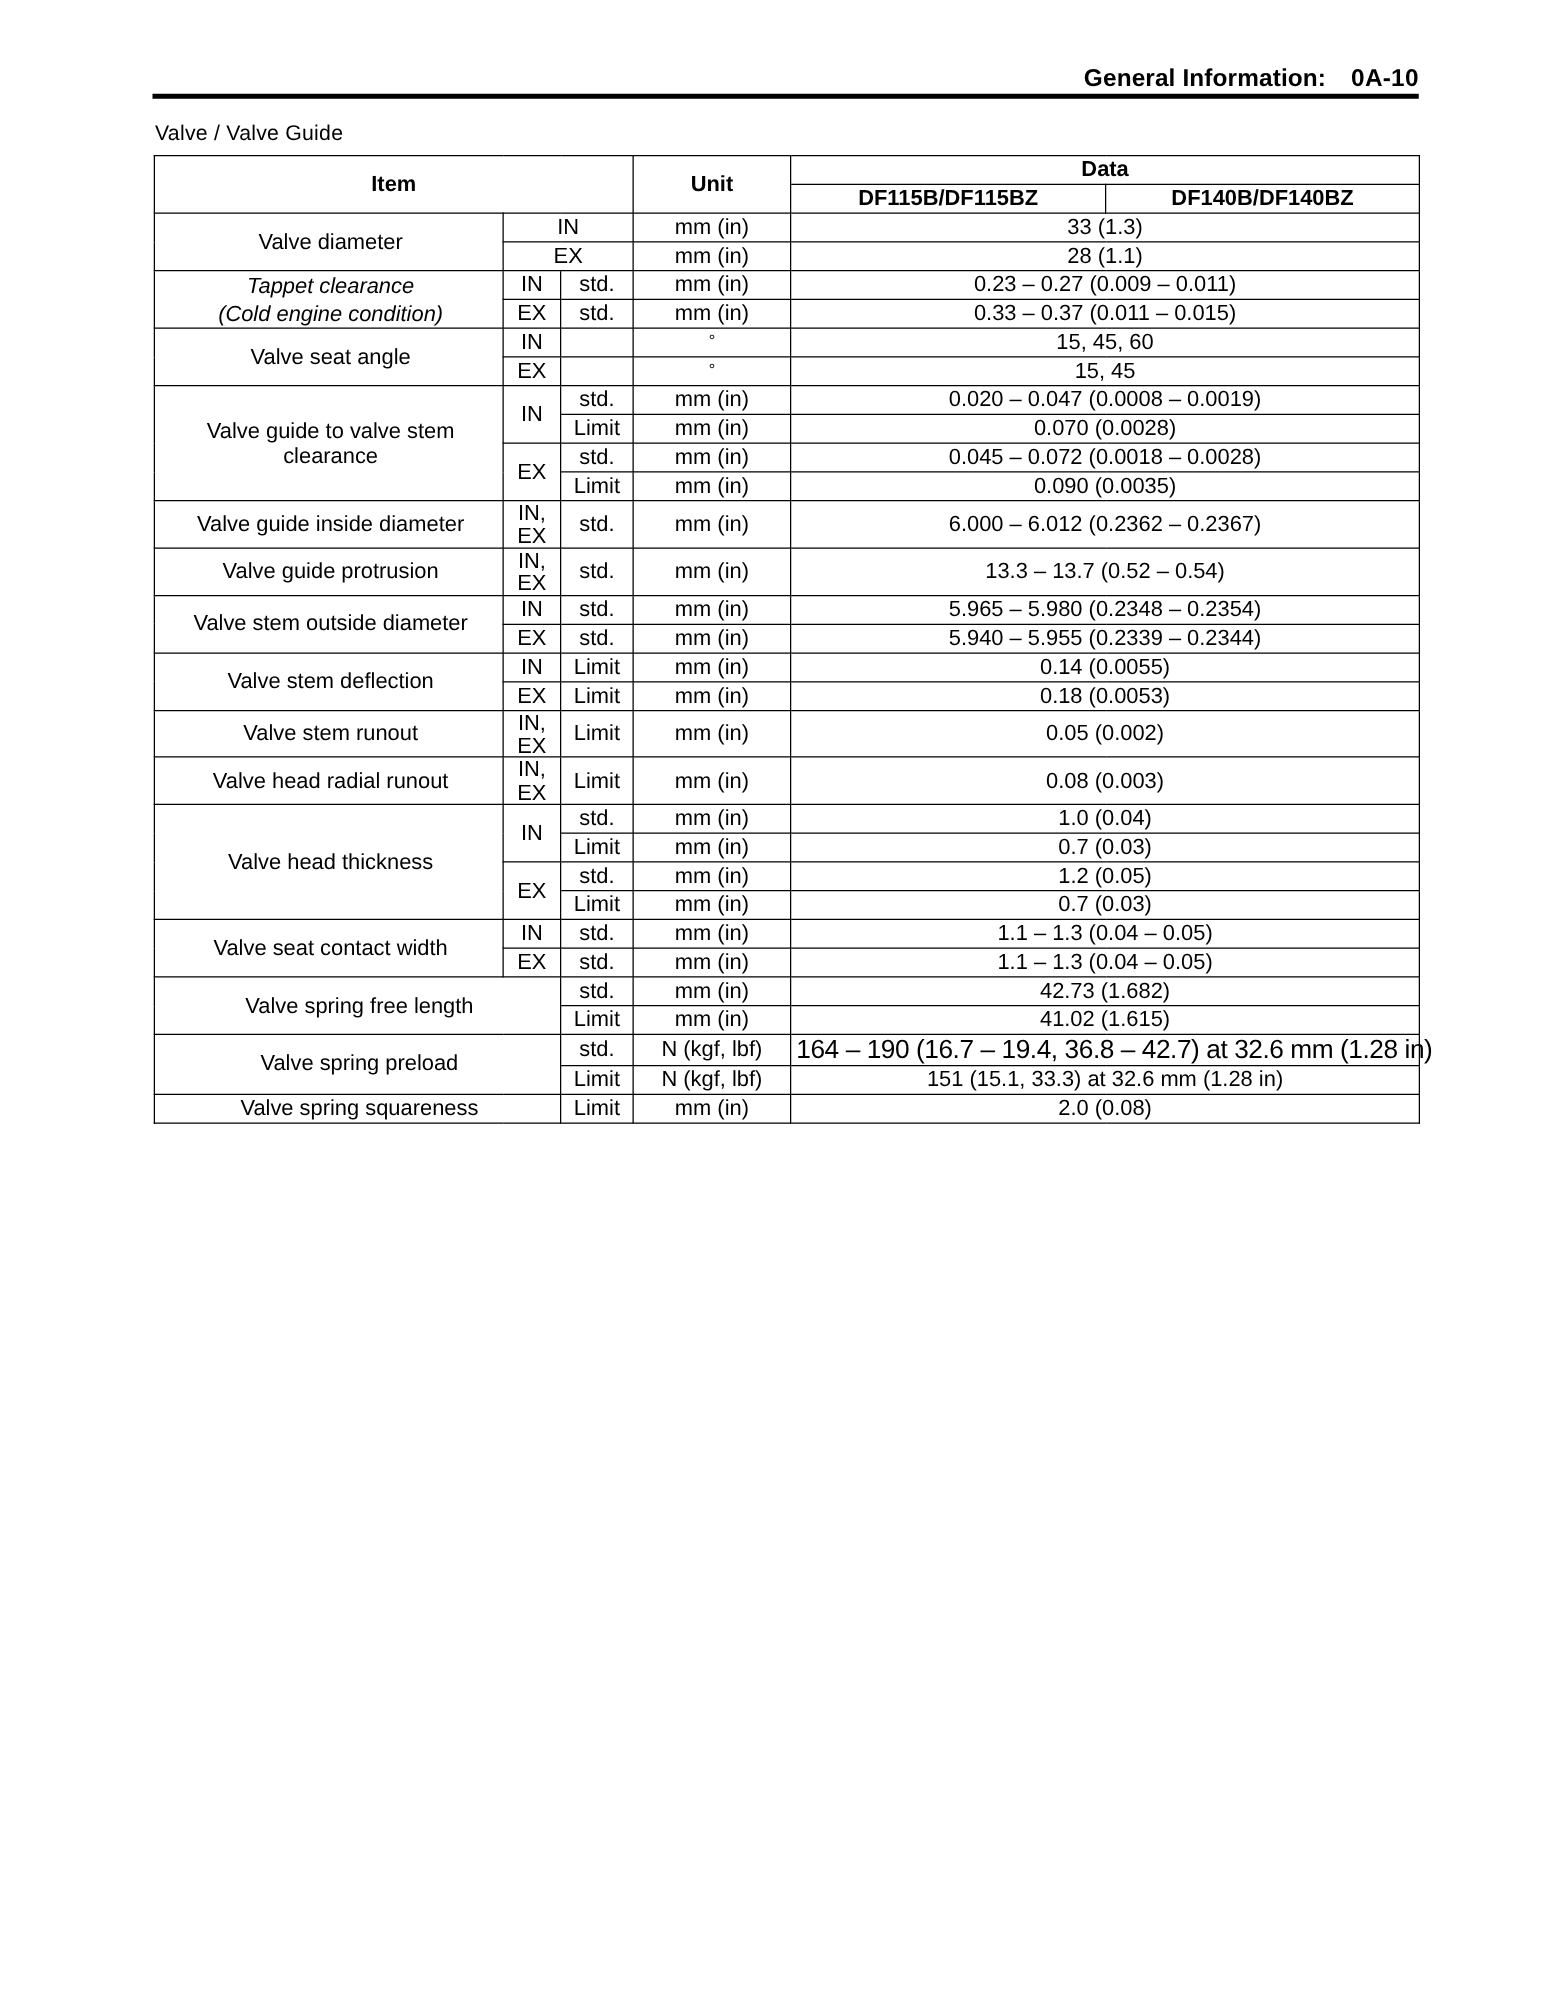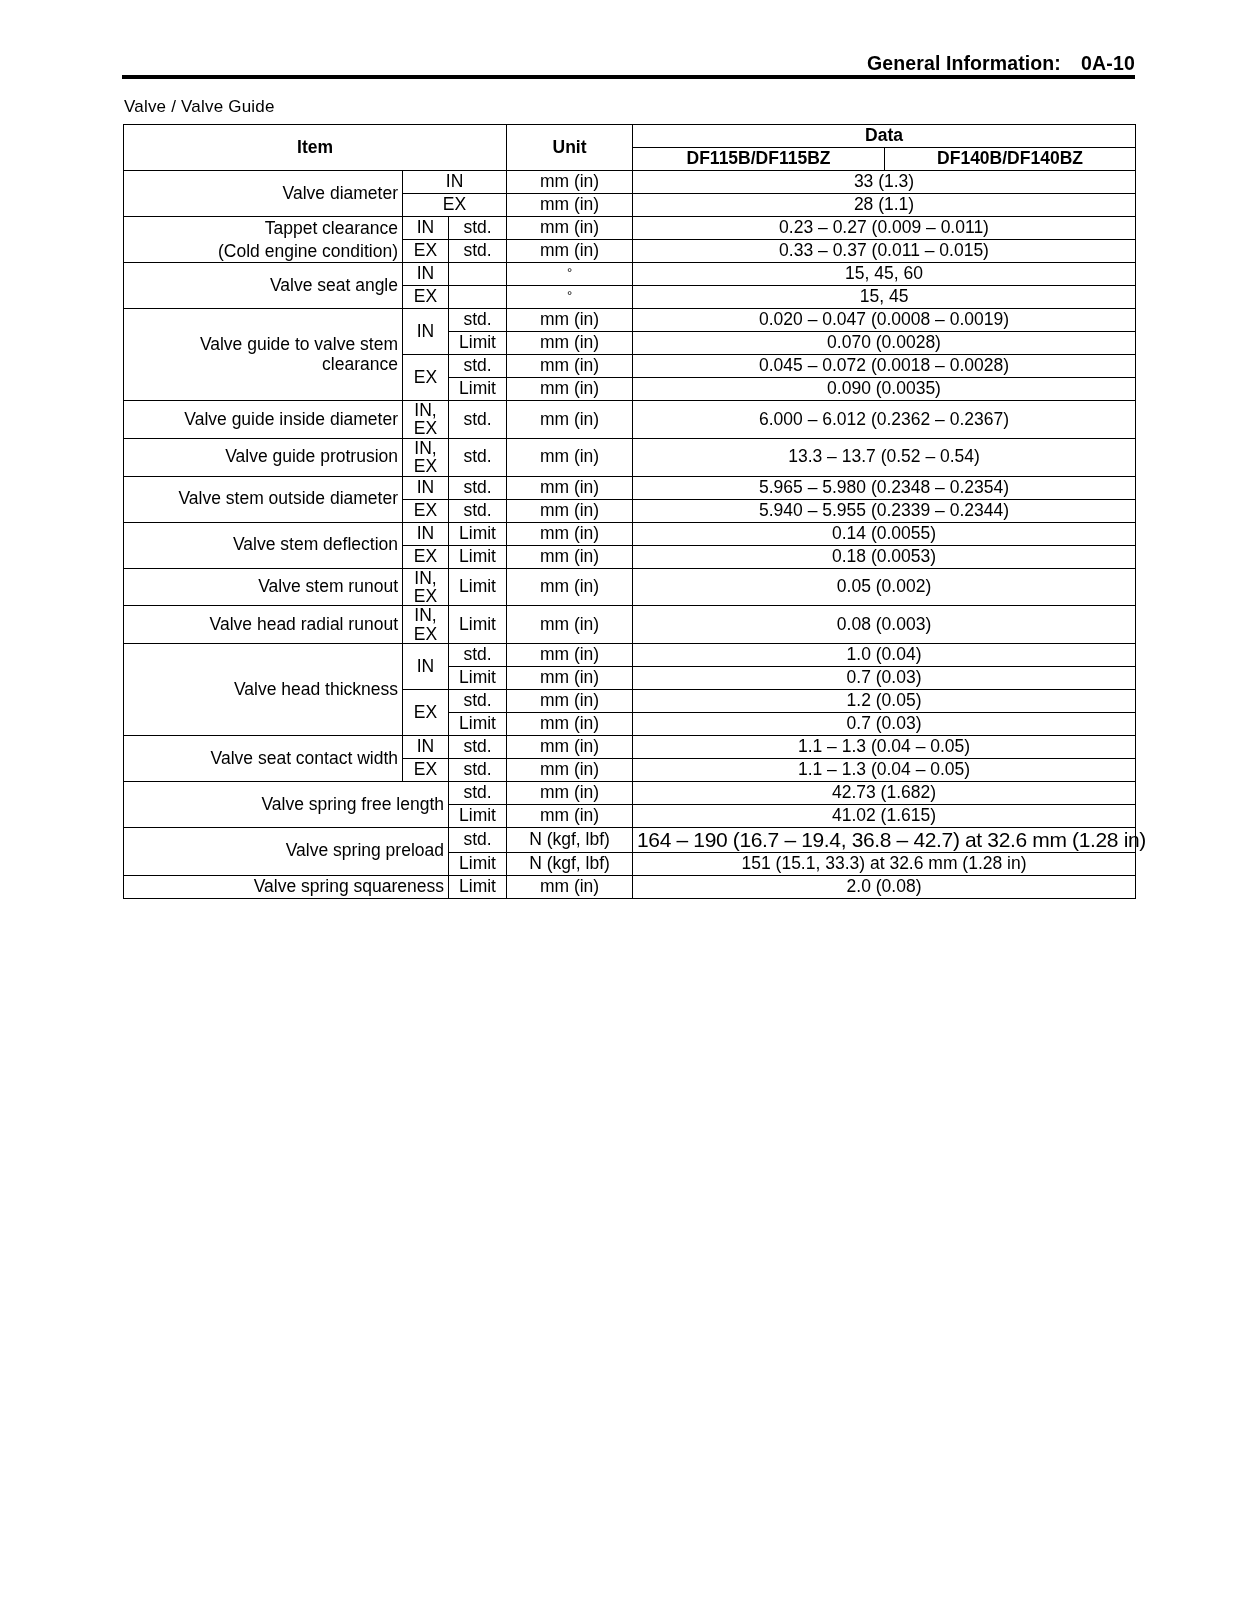--- a/index.html
+++ b/index.html
@@ -84,25 +84,25 @@
   }
   
   col.c-item   { width: 279px; }
   col.c-inex   { width: 46px;  }
   col.c-grade  { width: 58px;  }
   col.c-unit   { width: 126px; }
   col.c-data1  { width: 252px; }
   col.c-data2  { width: 251px; }
 
   td.item-cell {
-    text-align: right;
+    text-align: center;
     padding-left: 7px;
     padding-right: 4px;
   }
-  td.item-cell.two-line { line-height: 1.28; }
+  td.item-cell.two-line { line-height: 1.28; font-style: italic; }
 
   .inex-stack {
     display: block;
     line-height: 1.05;
     font-size: 17.5px;
   }
 
   .deg { font-size: 13px; vertical-align: 2px; }
 
   .thick-top { border-top-width: 2.6px; }

